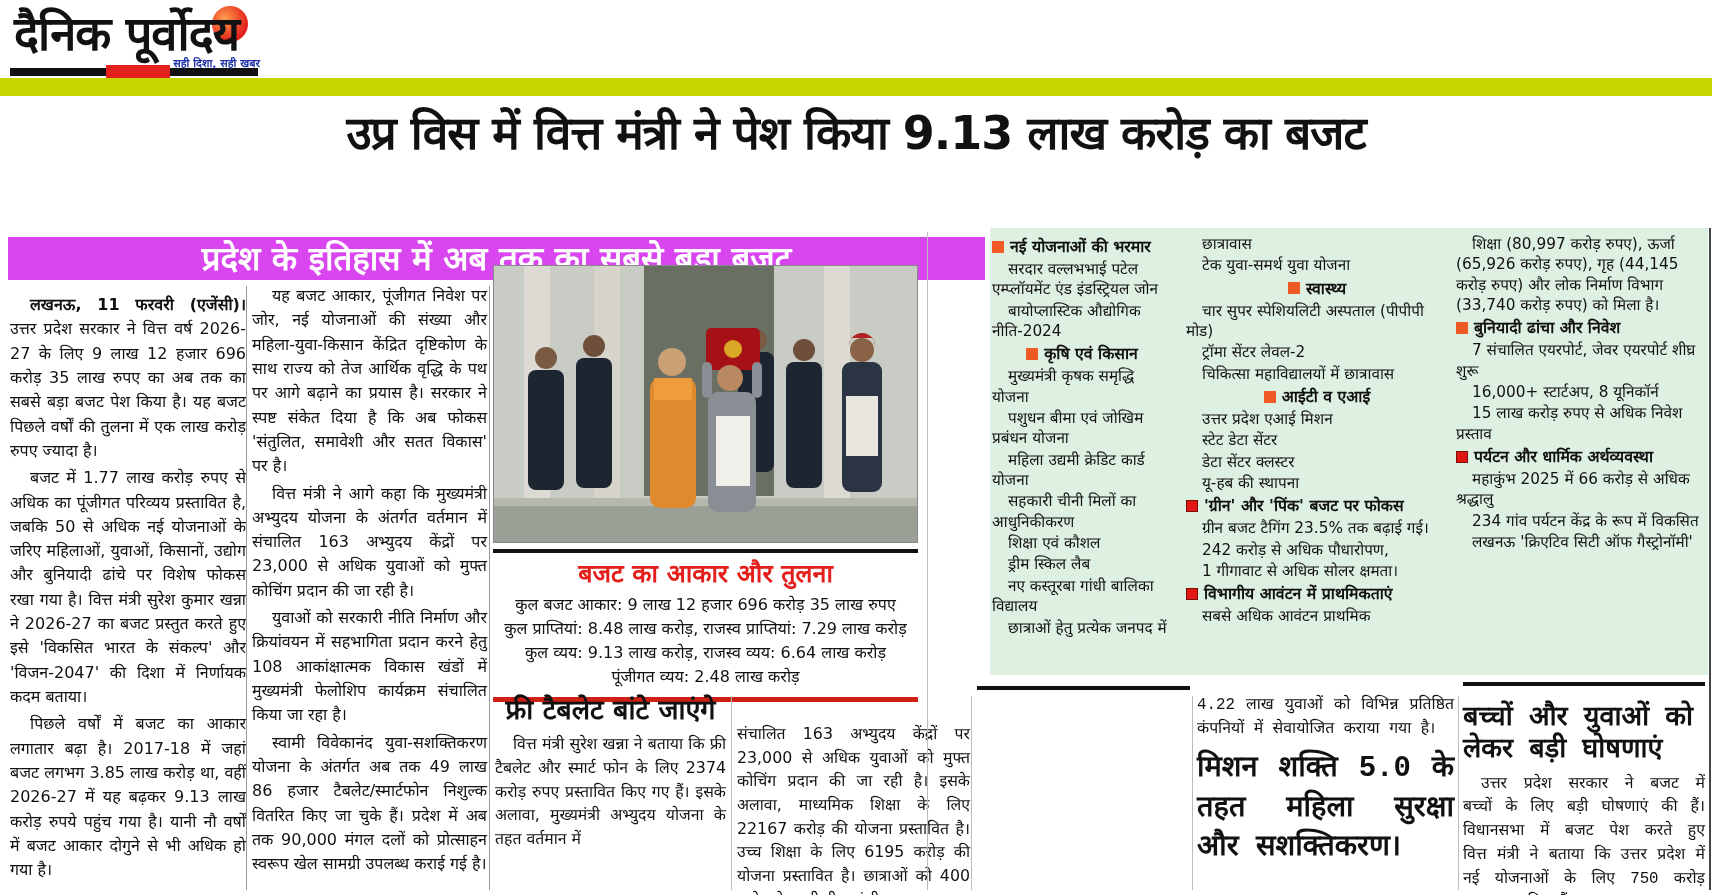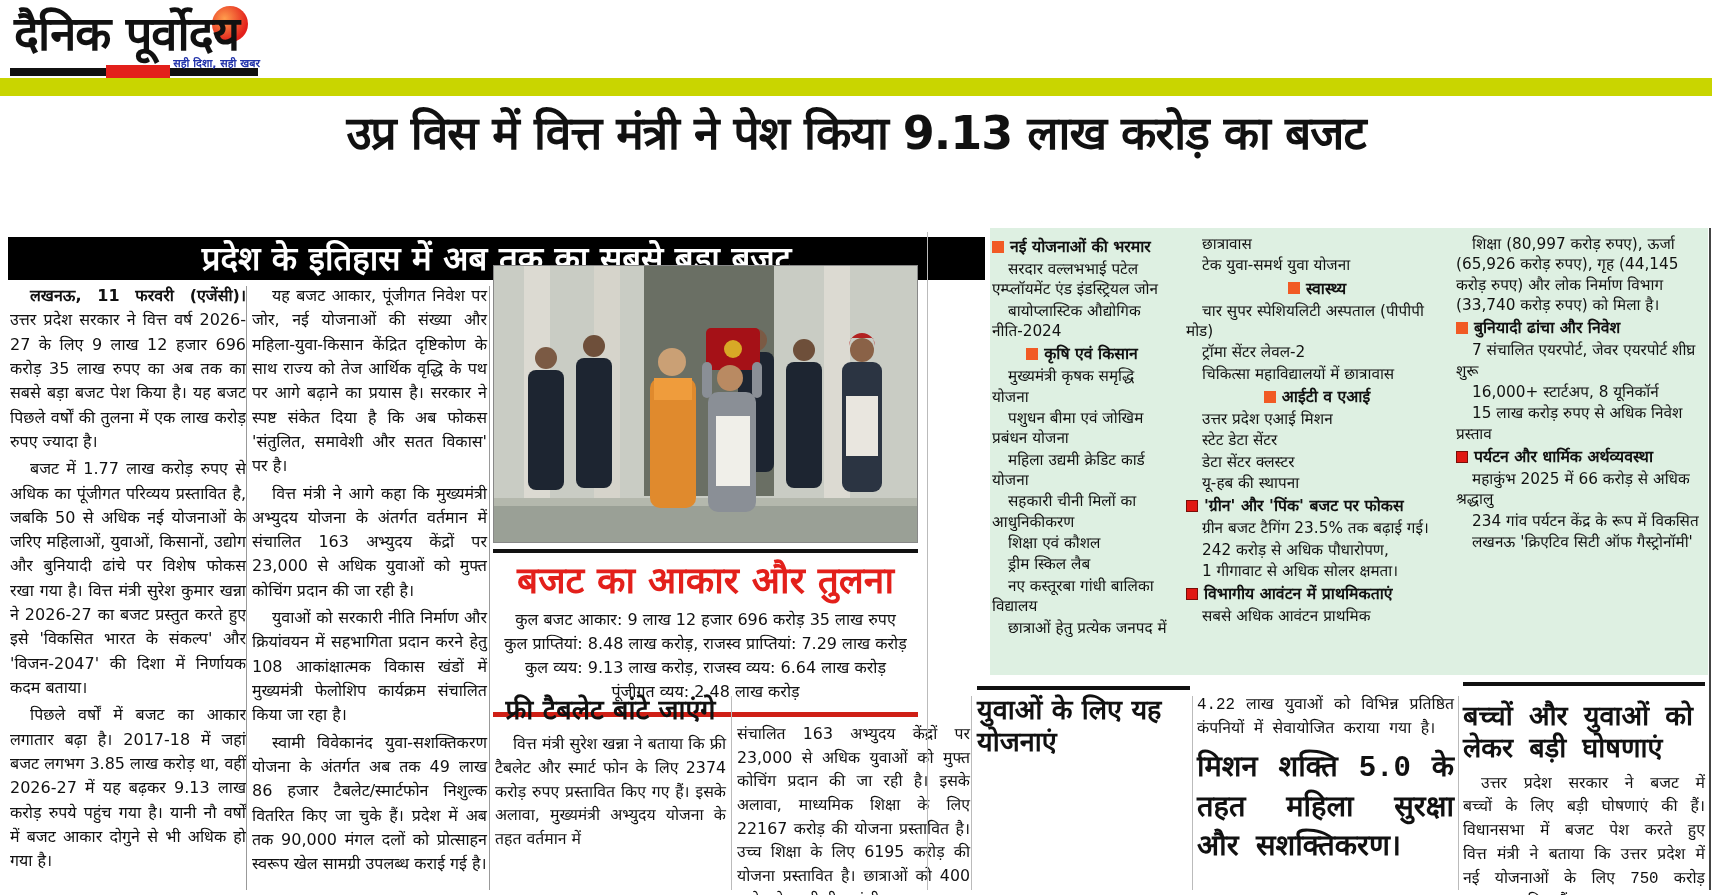--- a/index.html
+++ b/index.html
@@ -15,34 +15,34 @@
     background:radial-gradient(circle at 35% 35%, #ff9d4d, #e3201b 70%);z-index:1;}
   .mast-tagline{left:110px;top:55px;width:150px;text-align:right;font-size:11px;
     font-weight:700;color:#2233aa;z-index:2;}
   .mast-bar{left:10px;top:68px;width:248px;height:8px;background:#111;z-index:1;}
   .mast-chip{left:106px;top:65px;width:64px;height:13px;background:#e3201b;z-index:2;}
   .lime-bar{left:0;top:78px;width:1712px;height:18px;background:#c9d500;}
   
   .headline{left:0;top:98px;width:1712px;text-align:center;font-size:46px;
     font-weight:800;letter-spacing:-1px;line-height:1.55;}
   
-  .sub-banner{left:8px;top:237px;width:977px;height:43px;background:#000000;
+  .sub-banner{left:8px;top:237px;width:977px;height:43px;background:#d946ef;
     color:#fff;text-align:center;font-size:33px;font-weight:800;line-height:43px;}
   
   .newscol{font-size:16px;line-height:1.52;text-align:justify;}
   .newscol p{margin:0 0 3px 0;text-indent:20px;}
-  .col1{left:10px;top:284px;width:236px;}
+  .col1{left:10px;top:293px;width:236px;}
   .col2{left:252px;top:284px;width:235px;}
   .dateline{font-weight:800;}
   
   .photo{left:493px;top:265px;width:425px;height:278px;border:1px solid #888;box-sizing:border-box;overflow:hidden;}
   
   .budget-box{left:493px;top:549px;width:425px;border-top:4px solid #111;
     border-bottom:5px solid #cf2016;padding:5px 2px 8px 2px;box-sizing:border-box;}
-  .budget-head{color:#e3201b;font-size:37px;font-weight:800;text-align:center;line-height:1.25;margin-bottom:4px;}
+  .budget-head{color:#e3201b;font-size:25px;font-weight:800;text-align:center;line-height:1.25;margin-bottom:4px;}
   .budget-line{font-size:16px;line-height:1.5;text-align:center;}
   
   .green-panel{left:990px;top:228px;width:718px;height:447px;background:#def0e2;}
   .gcol{font-size:15.3px;line-height:1.33;}
   .ga{left:992px;top:234px;width:180px;}
   .gb{left:1186px;top:234px;width:262px;}
   .gc{left:1456px;top:234px;width:244px;}
   .hv{text-indent:16px;margin:0 0 1px 0;}
   .hh{display:flex;align-items:center;gap:6px;font-weight:800;margin:2px 0 2px 0;font-size:15.8px;}
   .hh.c{justify-content:center;}
@@ -226,21 +226,20 @@
 
 <div class="abs bsec s1">
   <div class="bhead">फ्री टैबलेट बांटे जाएंगे</div>
   <p>वित्त मंत्री सुरेश खन्ना ने बताया कि फ्री टैबलेट और स्मार्ट फोन के लिए 2374 करोड़ रुपए प्रस्तावित किए गए हैं। इसके अलावा, मुख्यमंत्री अभ्युदय योजना के तहत वर्तमान में</p>
 </div>
 <div class="abs bsec s1c">
   <p style="text-indent:0;">संचालित 163 अभ्युदय केंद्रों पर 23,000 से अधिक युवाओं को मुफ्त कोचिंग प्रदान की जा रही है। इसके अलावा, माध्यमिक शिक्षा के लिए 22167 करोड़ की योजना प्रस्तावित है। उच्च शिक्षा के लिए 6195 करोड़ की योजना प्रस्तावित है। छात्राओं को 400 करोड़ से स्कूटी दी जाएंगी।</p>
 </div>
 
 <div class="abs bsec s2">
-  <div class="bhead">युवाओं के लिए यह योजनाएं</div>
 </div>
 
 <div class="abs bsec s23">
   <p style="text-indent:0;">4.22 लाख युवाओं को विभिन्न प्रतिष्ठित कंपनियों में सेवायोजित कराया गया है।</p>
   <div class="bhead-big">मिशन शक्ति 5.0 के तहत महिला सुरक्षा और सशक्तिकरण।</div>
 </div>
 
 <div class="abs bsec s4">
   <div class="bhead">बच्चों और युवाओं को लेकर बड़ी घोषणाएं</div>
   <p>उत्तर प्रदेश सरकार ने बजट में बच्चों के लिए बड़ी घोषणाएं की हैं। विधानसभा में बजट पेश करते हुए वित्त मंत्री ने बताया कि उत्तर प्रदेश में नई योजनाओं के लिए 750 करोड़ रुपए प्रस्तावित हैं।</p>

